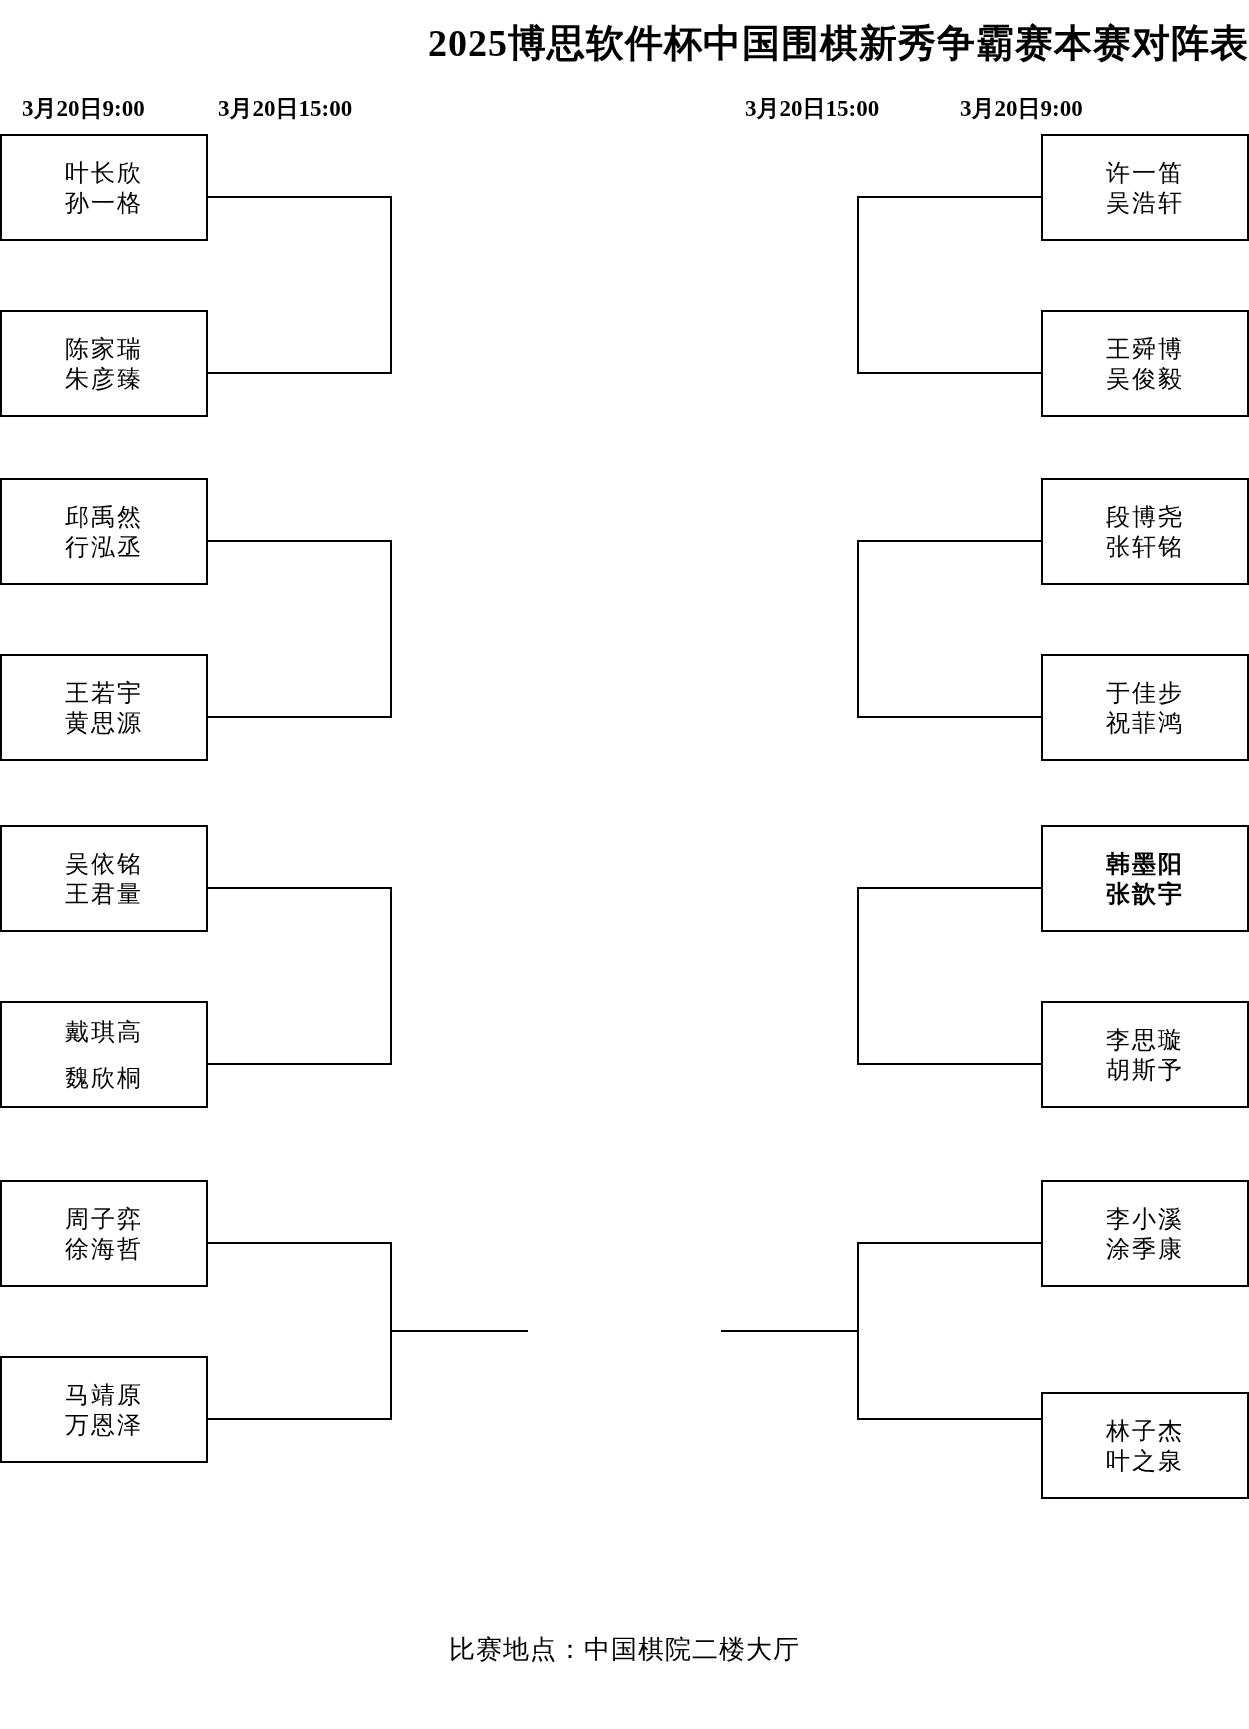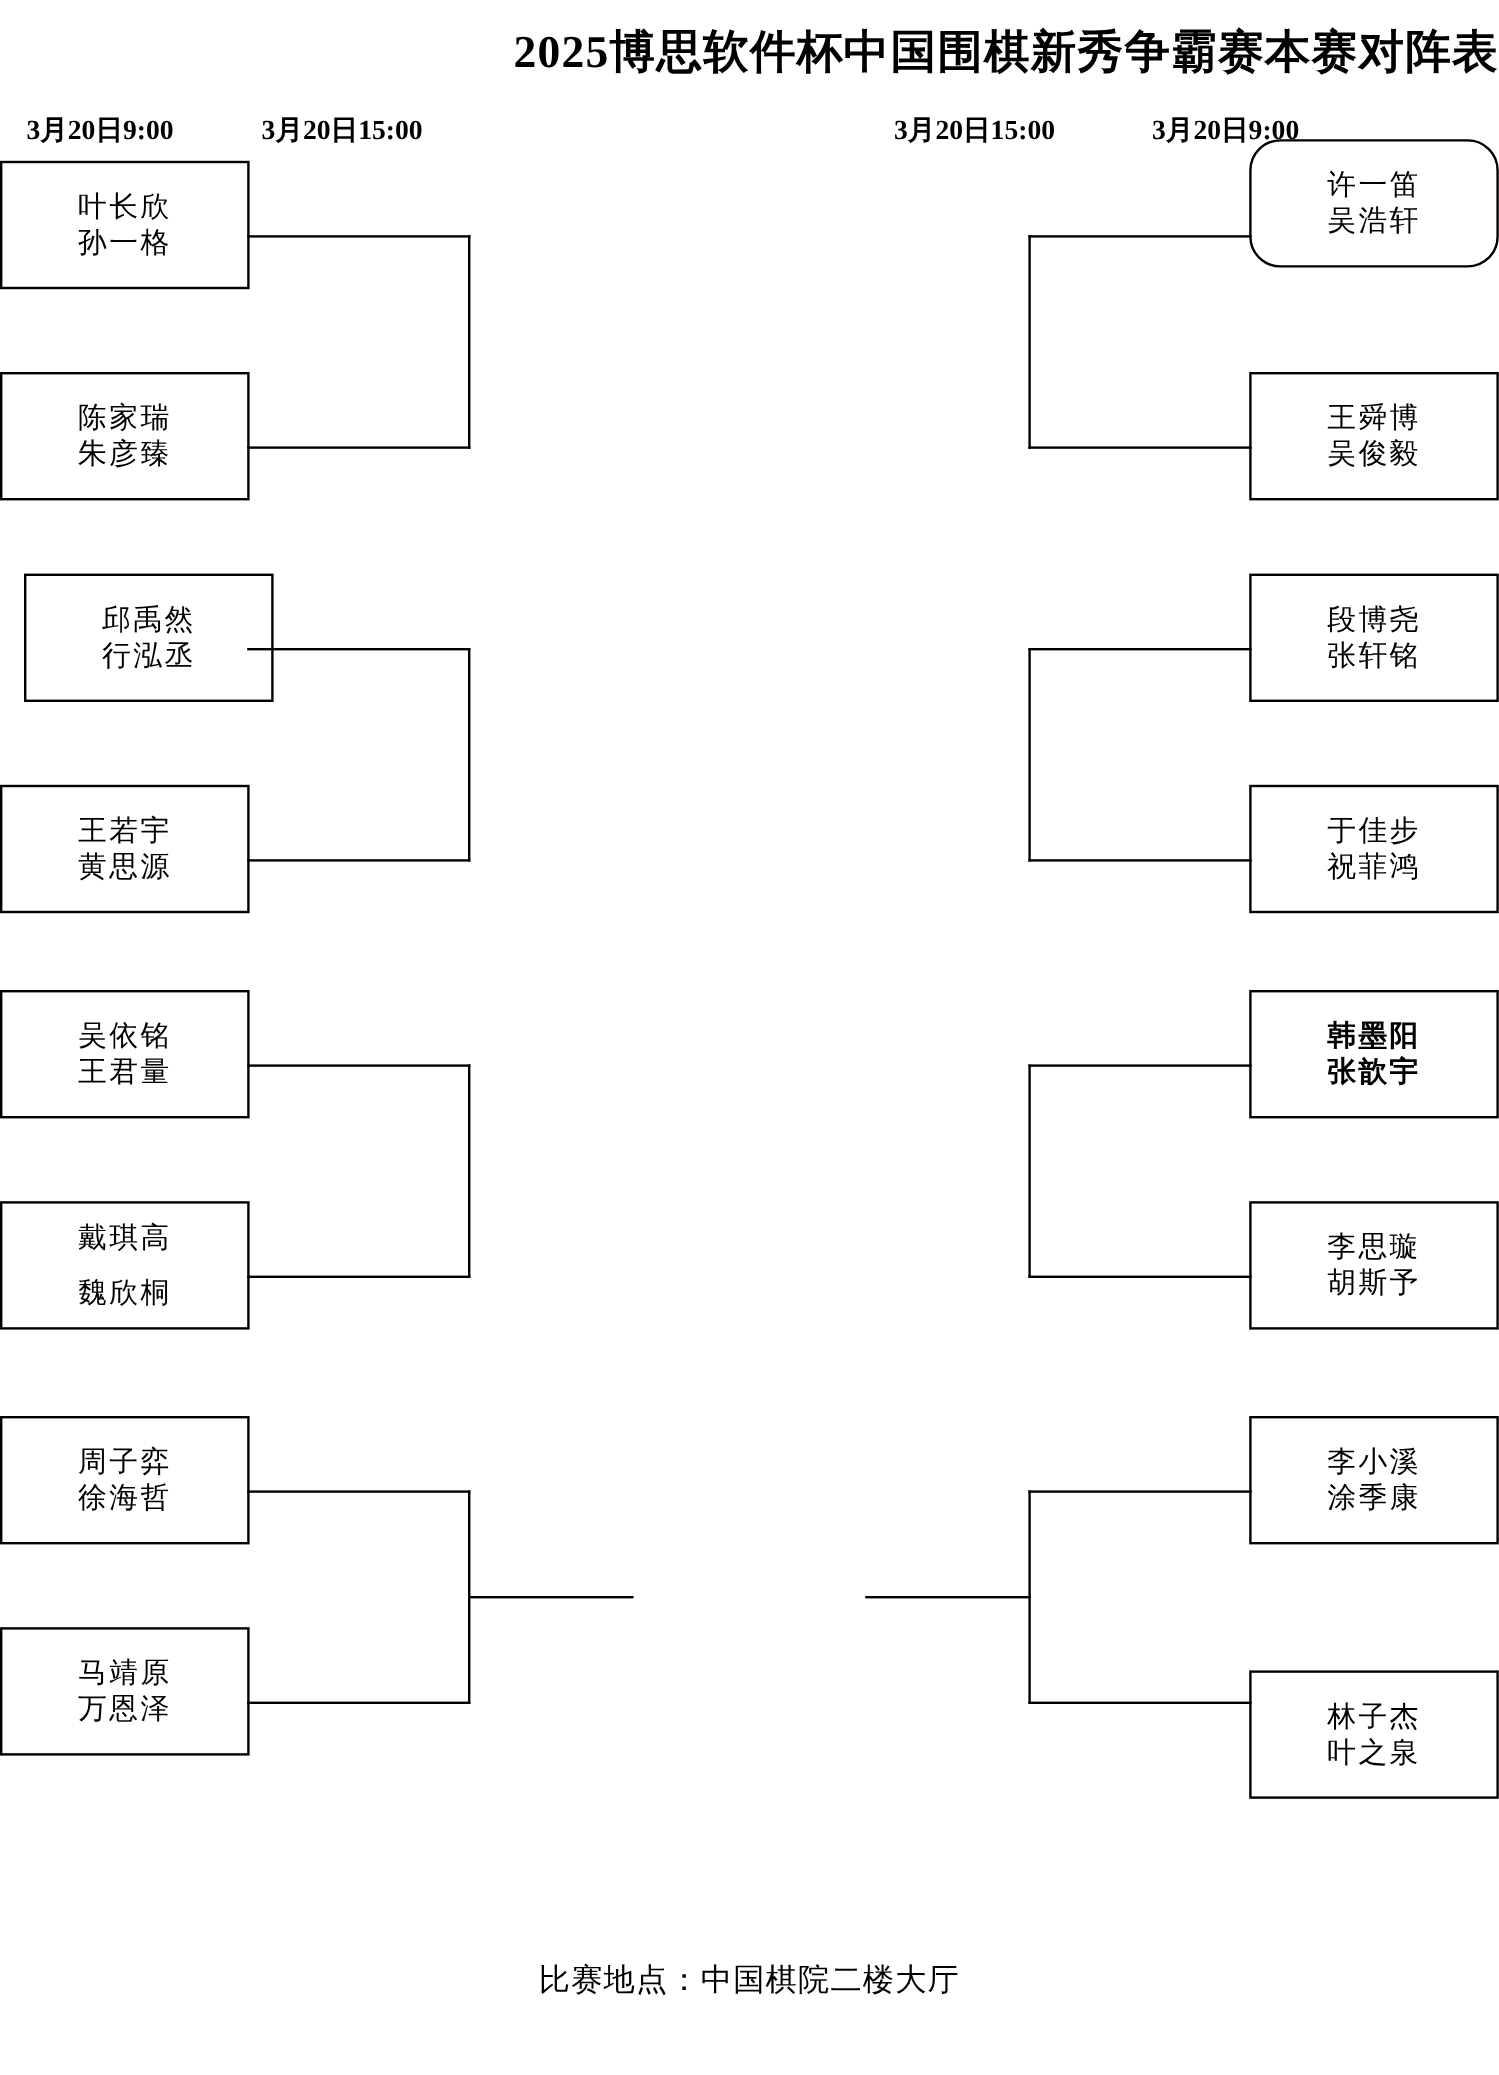--- a/index.html
+++ b/index.html
@@ -91,21 +91,21 @@
 <div class="round-label lbl-r1">3月20日9:00</div>
 
 <div class="match left" style="top:134px;">
   <div class="p">叶长欣</div>
   <div class="p">孙一格</div>
 </div>
 <div class="match left" style="top:310px;">
   <div class="p">陈家瑞</div>
   <div class="p">朱彦臻</div>
 </div>
-<div class="match left" style="top:478px;margin-left:20px;">
+<div class="match left" style="top:478px;">
   <div class="p">邱禹然</div>
   <div class="p">行泓丞</div>
 </div>
 <div class="match left" style="top:654px;">
   <div class="p">王若宇</div>
   <div class="p">黄思源</div>
 </div>
 <div class="match left" style="top:825px;">
   <div class="p">吴依铭</div>
   <div class="p">王君量</div>
@@ -116,21 +116,21 @@
 </div>
 <div class="match left" style="top:1180px;">
   <div class="p">周子弈</div>
   <div class="p">徐海哲</div>
 </div>
 <div class="match left" style="top:1356px;">
   <div class="p">马靖原</div>
   <div class="p">万恩泽</div>
 </div>
 
-<div class="match right" style="top:116px;border-radius:26px;">
+<div class="match right" style="top:134px;">
   <div class="p">许一笛</div>
   <div class="p">吴浩轩</div>
 </div>
 <div class="match right" style="top:310px;">
   <div class="p">王舜博</div>
   <div class="p">吴俊毅</div>
 </div>
 <div class="match right" style="top:478px;">
   <div class="p">段博尧</div>
   <div class="p">张轩铭</div>

